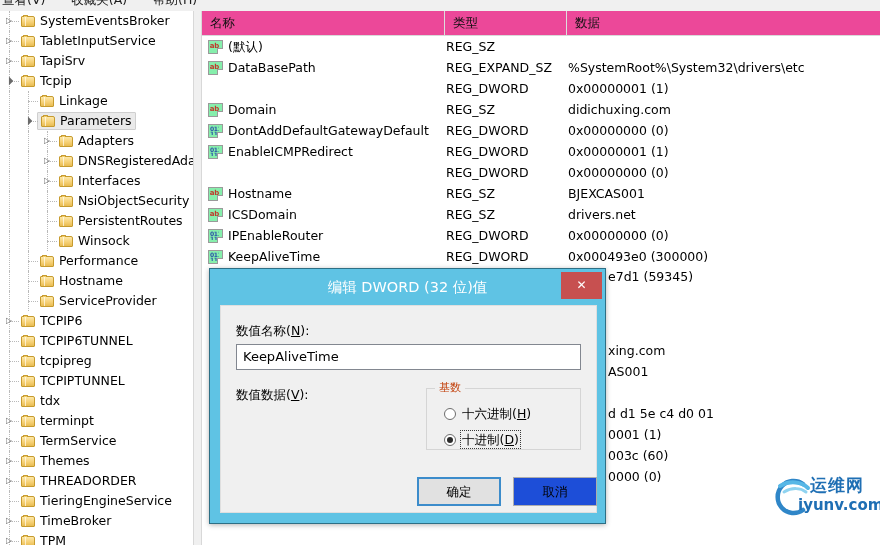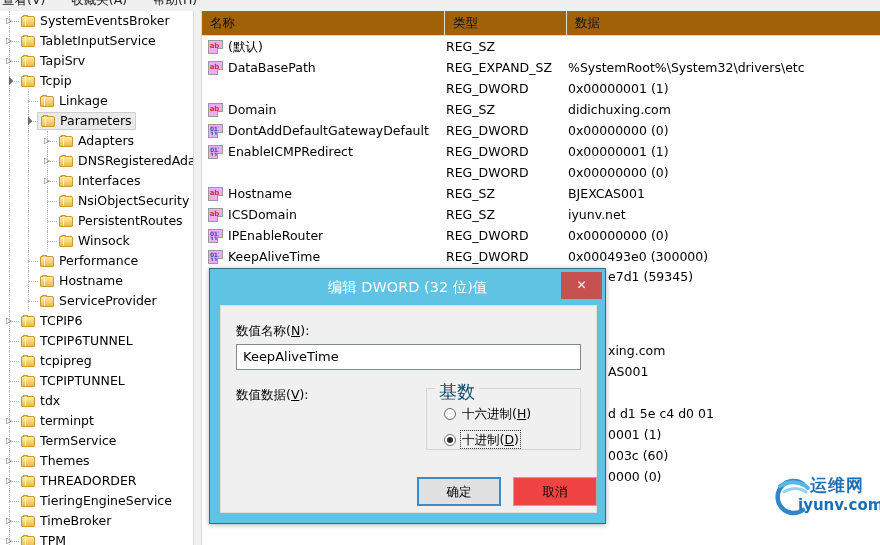--- a/index.html
+++ b/index.html
@@ -79,34 +79,34 @@
     position:absolute;left:4px;top:9px;width:7px;height:1px;background:#777;display:block;
     box-shadow:0 3px 0 #777,0 6px 0 #777;
   }
 
   
   .list-panel{
     position:absolute;left:201px;top:11px;width:679px;height:534px;background:#ffffff;
     overflow:hidden;border-left:1px solid #d8d8d8;
   }
   .lv-header{
-    position:relative;height:24px;background:#a16207;border-bottom:1px solid #d9d9d9;
+    position:relative;height:24px;background:#ec4899;border-bottom:1px solid #d9d9d9;
   }
   .lv-header .col{
     position:absolute;top:0;height:24px;line-height:24px;font-size:12.5px;color:#111;
     padding-left:8px;box-sizing:border-box;border-right:1px solid #ddd;
   }
   .lv-rows{position:relative;}
   .lv-row{position:relative;height:21px;line-height:21px;white-space:nowrap;}
   .lv-row .c-name{position:absolute;left:6px;top:0;width:232px;overflow:hidden;}
   .lv-row .c-type{position:absolute;left:244px;top:0;width:118px;overflow:hidden;}
   .lv-row .c-data{position:absolute;left:366px;top:0;width:300px;overflow:hidden;}
   .vicon{
     display:inline-block;width:15px;height:14px;vertical-align:-3px;margin-right:5px;
-    position:relative;box-sizing:border-box;border:1px solid #9a9a9a;background:#f0abfc;
+    position:relative;box-sizing:border-box;border:1px solid #9a9a9a;background:#86efac;
   }
   .vicon:after{
     content:"";position:absolute;right:-1px;bottom:-1px;width:5px;height:5px;
     background:#fff;border-left:1px solid #9a9a9a;border-top:1px solid #9a9a9a;
   }
   .vicon.sz b{
     position:absolute;left:0;top:0;right:2px;bottom:2px;display:block;
     color:#c0392b;font-size:7px;font-weight:bold;line-height:10px;text-align:center;
     font-family:"DejaVu Sans","Liberation Sans",sans-serif;
   }
@@ -140,35 +140,35 @@
   }
   .fld-label{position:absolute;font-size:12.5px;color:#000;}
   .txtbox{
     position:absolute;background:#ffffff;border:1px solid #828790;box-sizing:border-box;
     font-size:13px;line-height:24px;padding-left:6px;color:#000;overflow:hidden;white-space:nowrap;
   }
   .group{
     position:absolute;border:1px solid #d5d5d5;box-sizing:border-box;background:#f0f0f0;
   }
   .group > .gtitle{
-    position:absolute;left:8px;top:-9px;background:#f0f0f0;padding:0 4px;font-size:18px;color:#0c4a6e;
+    position:absolute;left:8px;top:-9px;background:#f0f0f0;padding:0 4px;font-size:11px;color:#c2410c;
   }
   .radio{position:absolute;font-size:12.5px;color:#000;line-height:16px;white-space:nowrap;}
   .radio .rdot{
     display:inline-block;width:12px;height:12px;border-radius:50%;
     border:1px solid #6d6d6d;background:#fff;vertical-align:-2px;margin-right:6px;position:relative;
     box-sizing:border-box;
   }
   .radio.on .rdot:after{
     content:"";position:absolute;left:2px;top:2px;width:6px;height:6px;border-radius:50%;background:#2a2a2a;
   }
   .radio.focus .rtext{outline:1px dotted #3a3a3a;outline-offset:1px;}
   .btn{
     position:absolute;height:29px;line-height:27px;text-align:center;font-size:12.5px;color:#000;
-    background:#ef4444;border:1px solid #adadad;box-sizing:border-box;
+    background:#1d4ed8;border:1px solid #adadad;box-sizing:border-box;
   }
   .btn.default{border:2px solid #3c8ccb;background:#e1e1e1;line-height:25px;}
   u{text-decoration:underline;}
 
   
   .wm{position:absolute;left:770px;top:472px;width:104px;height:64px;}
   .wm .swirl{position:absolute;left:0;top:4px;width:42px;height:42px;}
   .wm .cn{
     position:absolute;left:40px;top:2px;font-size:17px;font-weight:bold;color:#1f6fb4;
     letter-spacing:1px;font-family:"DejaVu Sans","Liberation Sans",sans-serif;
@@ -272,21 +272,21 @@
           <div class="c-data">0x00000000 (0)</div>
         </div>
         <div class="lv-row">
           <div class="c-name"><span class="vicon sz"><b>ab</b></span><span>Hostname</span></div>
           <div class="c-type">REG_SZ</div>
           <div class="c-data">BJEXCAS001</div>
         </div>
         <div class="lv-row">
           <div class="c-name"><span class="vicon sz"><b>ab</b></span><span>ICSDomain</span></div>
           <div class="c-type">REG_SZ</div>
-          <div class="c-data">iyunv.net</div>
+          <div class="c-data">drivers.net</div>
         </div>
         <div class="lv-row">
           <div class="c-name"><span class="vicon dw"><b>011<br>110</b></span><span>IPEnableRouter</span></div>
           <div class="c-type">REG_DWORD</div>
           <div class="c-data">0x00000000 (0)</div>
         </div>
         <div class="lv-row">
           <div class="c-name"><span class="vicon dw"><b>011<br>110</b></span><span>KeepAliveTime</span></div>
           <div class="c-type">REG_DWORD</div>
           <div class="c-data">0x000493e0 (300000)</div>

